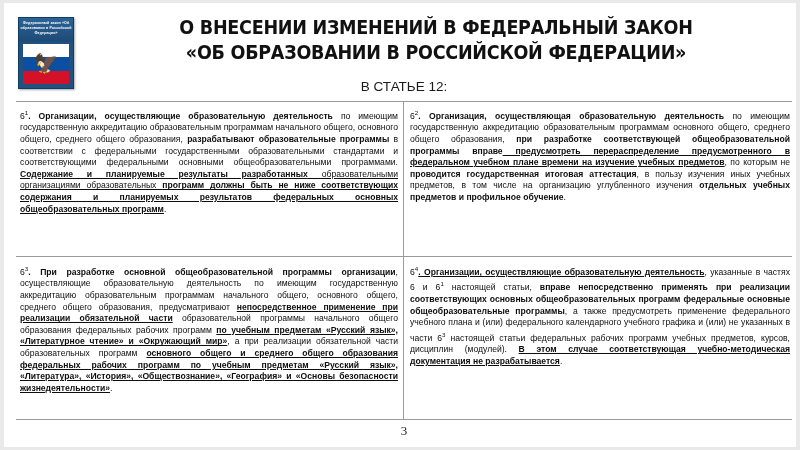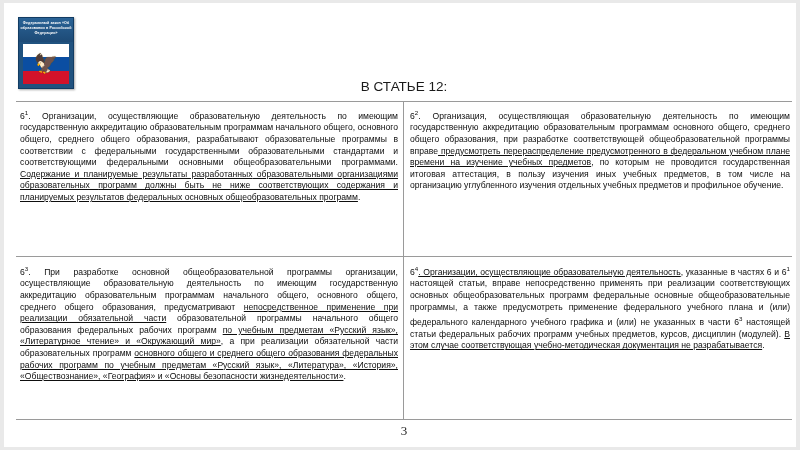--- a/index.html
+++ b/index.html
@@ -142,21 +142,21 @@
     hyphens: none;
   }
   .cell.tl { left: 6px;   top: 6px;   width: 378px; }
   .cell.tr { left: 396px; top: 6px;   width: 380px; }
   .cell.bl { left: 6px;   top: 162px; width: 378px; }
   .cell.br { left: 396px; top: 162px; width: 380px; }
   .cell p { margin: 0; }
 
   .num { font-weight: normal; }
   .num sup { font-size: 6.2px; vertical-align: super; }
-  b { font-weight: normal; }
+  b { font-weight: bold; }
   u { text-decoration: underline; text-underline-offset: 1px; }
   .sup-in { font-size: 6.2px; vertical-align: super; }
 
   
   .page-no {
     position: absolute;
     left: 0;
     bottom: 8px;
     width: 800px;
     text-align: center;
@@ -175,20 +175,24 @@
     <div class="book-icon">
       <div class="bk-top">Федеральный закон «Об образовании в Российской Федерации»</div>
       <div class="flag">
         <div class="s s1"></div>
         <div class="s s2"></div>
         <div class="s s3"></div>
       </div>
       <div class="emblem">🦅</div>
     </div>
 
+    <div class="title-block">
+      <div class="title-line">О ВНЕСЕНИИ ИЗМЕНЕНИЙ В ФЕДЕРАЛЬНЫЙ ЗАКОН</div>
+      <div class="title-line">«ОБ ОБРАЗОВАНИИ В РОССИЙСКОЙ ФЕДЕРАЦИИ»</div>
+    </div>
   </div>
 
   <div class="subtitle">В СТАТЬЕ 12:</div>
 
   <div class="tbl">
     <div class="rule-h top"></div>
     <div class="rule-h mid"></div>
     <div class="rule-h bottom"></div>
     <div class="rule-v a"></div>
     <div class="rule-v b"></div>

